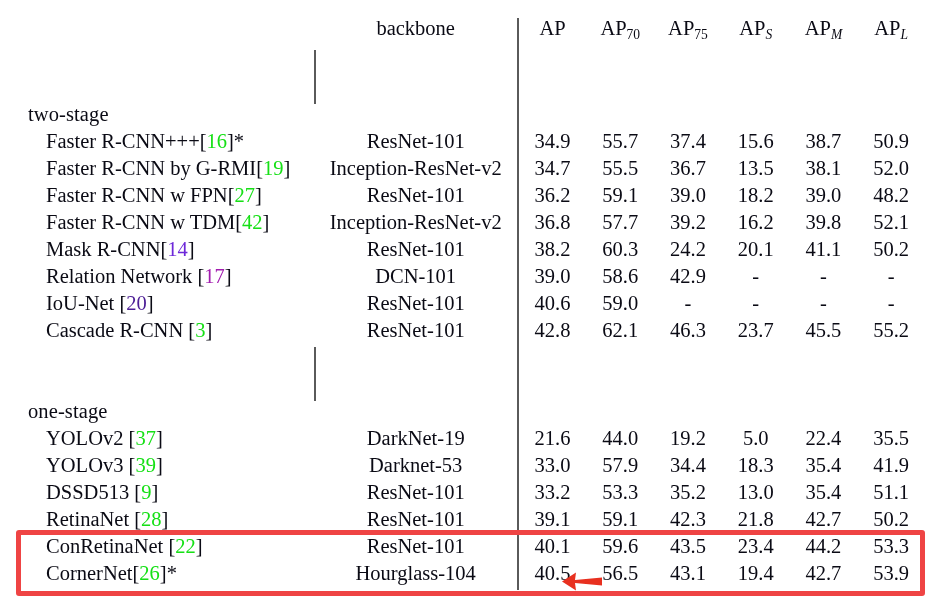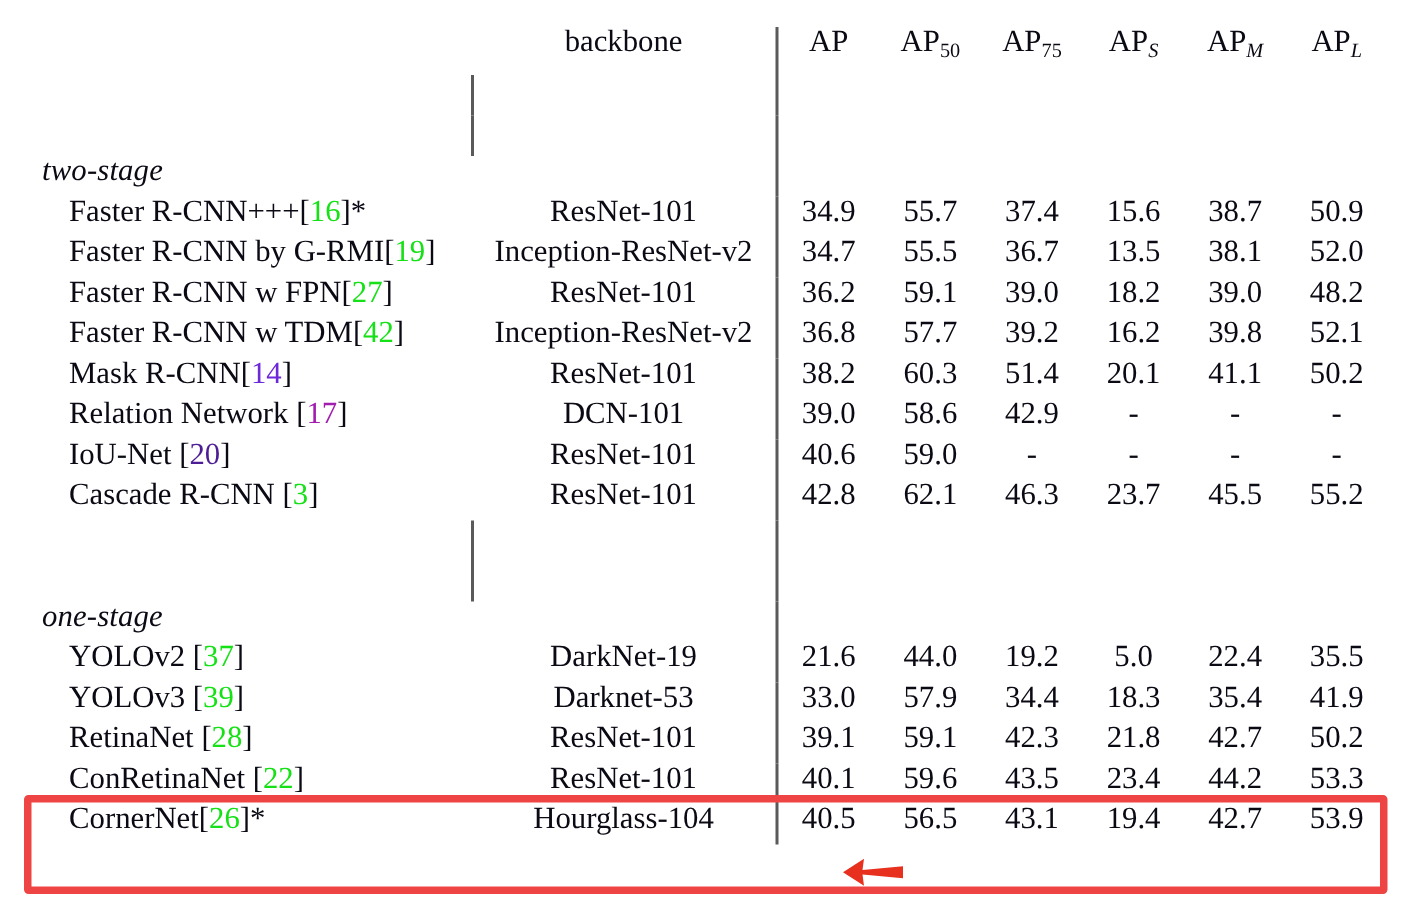--- a/index.html
+++ b/index.html
@@ -67,21 +67,20 @@
   .rule-double .c-backbone,
   .rule-single .c-backbone,
   .rule-double .first-num,
   .rule-single .first-num,
   .spacer-row .c-backbone,
   .spacer-row .first-num,
   .spacer-row-sm .c-backbone,
   .spacer-row-sm .first-num { border-left: 2px solid #5a5a5a; }
 
   .section-label {
-    font-style: italic;
     padding-left: 8px !important;
     letter-spacing: 0.1px;
   }
 
   .cite { color: #16e016; }
   .star { letter-spacing: 0; }
 
   sub {
     font-size: 0.66em;
     line-height: 0;
@@ -121,21 +120,21 @@
 
 <div id="table-root">
 
   <table class="paper-table">
     <tbody>
 
       <tr class="hdr">
         <td class="c-method"></td>
         <td class="c-backbone">backbone</td>
         <td class="c-num first-num"><span>AP</span></td>
-        <td class="c-num"><span>AP</span><sub>50</sub></td>
+        <td class="c-num"><span>AP</span><sub>70</sub></td>
         <td class="c-num"><span>AP</span><sub>75</sub></td>
         <td class="c-num"><span>AP</span><sub class="it">S</sub></td>
         <td class="c-num"><span>AP</span><sub class="it">M</sub></td>
         <td class="c-num"><span>AP</span><sub class="it">L</sub></td>
       </tr>
 
       <tr class="rule-double">
         <td class="c-method"></td>
           <td class="c-backbone"></td>
         <td class="c-num first-num"></td>
@@ -205,21 +204,21 @@
         <td class="c-num num-cell">39.2</td>
         <td class="c-num num-cell">16.2</td>
         <td class="c-num num-cell">39.8</td>
         <td class="c-num num-cell">52.1</td>
       </tr>
       <tr>
         <td class="c-method"><span>Mask R-CNN</span><span>[</span><span class="cite" style="color: #6d28d9;">14</span><span class="star">]</span></td>
         <td class="c-backbone">ResNet-101</td>
         <td class="c-num first-num num-cell">38.2</td>
         <td class="c-num num-cell">60.3</td>
-        <td class="c-num num-cell">51.4</td>
+        <td class="c-num num-cell">24.2</td>
         <td class="c-num num-cell">20.1</td>
         <td class="c-num num-cell">41.1</td>
         <td class="c-num num-cell">50.2</td>
       </tr>
       <tr>
         <td class="c-method"><span>Relation Network </span><span>[</span><span class="cite" style="color: #a21caf;">17</span><span class="star">]</span></td>
         <td class="c-backbone">DCN-101</td>
         <td class="c-num first-num num-cell">39.0</td>
         <td class="c-num num-cell">58.6</td>
         <td class="c-num num-cell">42.9</td>
@@ -294,20 +293,30 @@
         <td class="c-method"><span>YOLOv3 </span><span>[</span><span class="cite" style="color: rgb(22, 224, 22);">39</span><span class="star">]</span></td>
         <td class="c-backbone">Darknet-53</td>
         <td class="c-num first-num num-cell">33.0</td>
         <td class="c-num num-cell">57.9</td>
         <td class="c-num num-cell">34.4</td>
         <td class="c-num num-cell">18.3</td>
         <td class="c-num num-cell">35.4</td>
         <td class="c-num num-cell">41.9</td>
       </tr>
       <tr>
+        <td class="c-method"><span>DSSD513 </span><span>[</span><span class="cite" style="color: rgb(22, 224, 22);">9</span><span class="star">]</span></td>
+        <td class="c-backbone">ResNet-101</td>
+        <td class="c-num first-num num-cell">33.2</td>
+        <td class="c-num num-cell">53.3</td>
+        <td class="c-num num-cell">35.2</td>
+        <td class="c-num num-cell">13.0</td>
+        <td class="c-num num-cell">35.4</td>
+        <td class="c-num num-cell">51.1</td>
+      </tr>
+      <tr>
         <td class="c-method"><span>RetinaNet </span><span>[</span><span class="cite" style="color: rgb(22, 224, 22);">28</span><span class="star">]</span></td>
         <td class="c-backbone">ResNet-101</td>
         <td class="c-num first-num num-cell">39.1</td>
         <td class="c-num num-cell">59.1</td>
         <td class="c-num num-cell">42.3</td>
         <td class="c-num num-cell">21.8</td>
         <td class="c-num num-cell">42.7</td>
         <td class="c-num num-cell">50.2</td>
       </tr>
       <tr>

